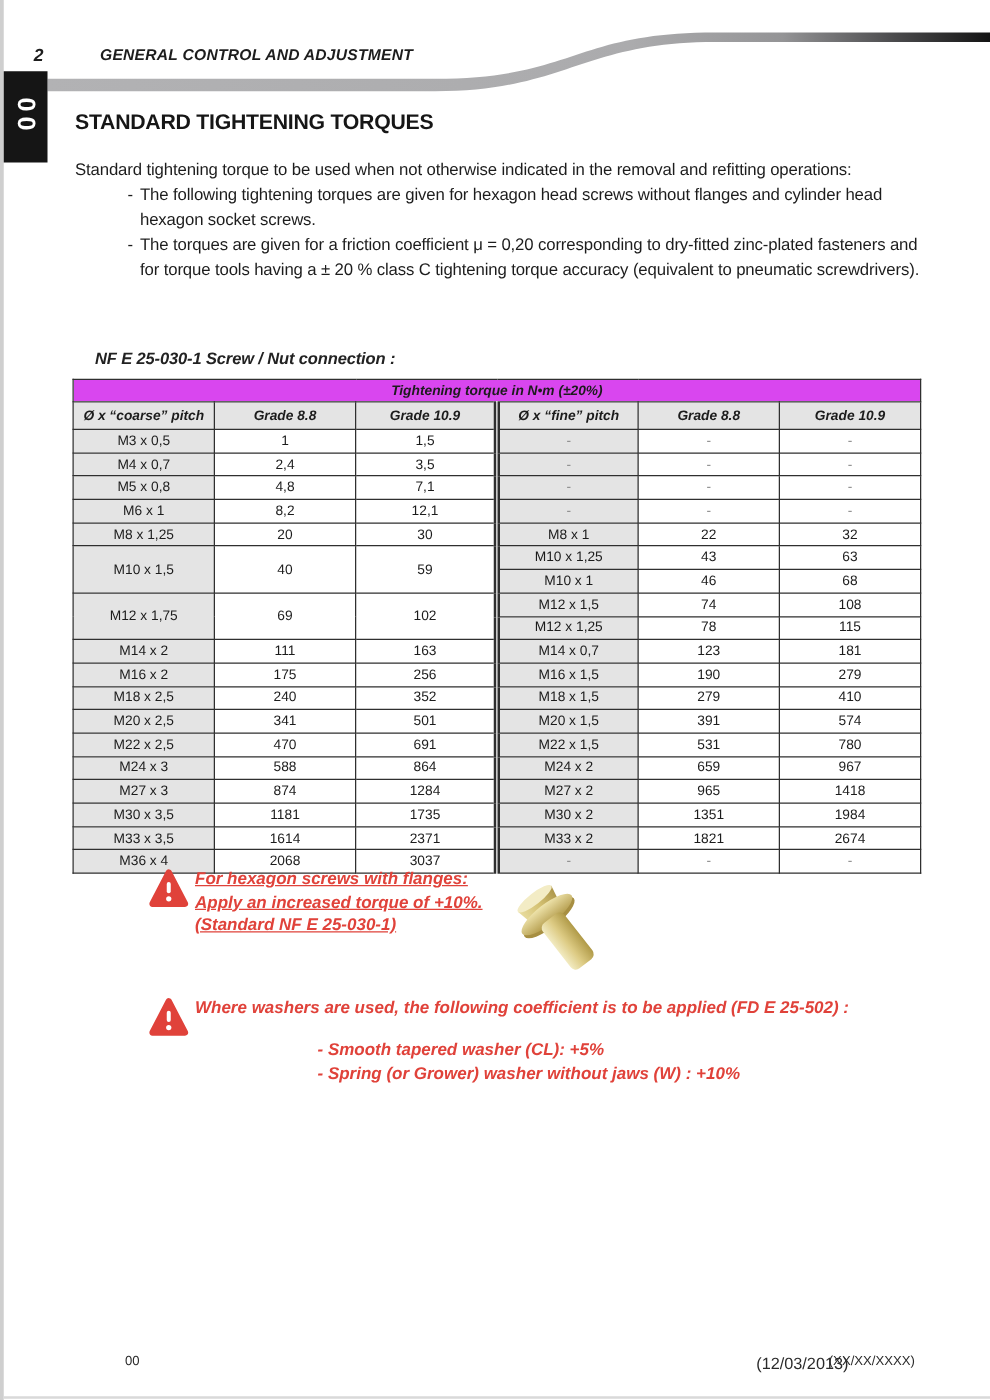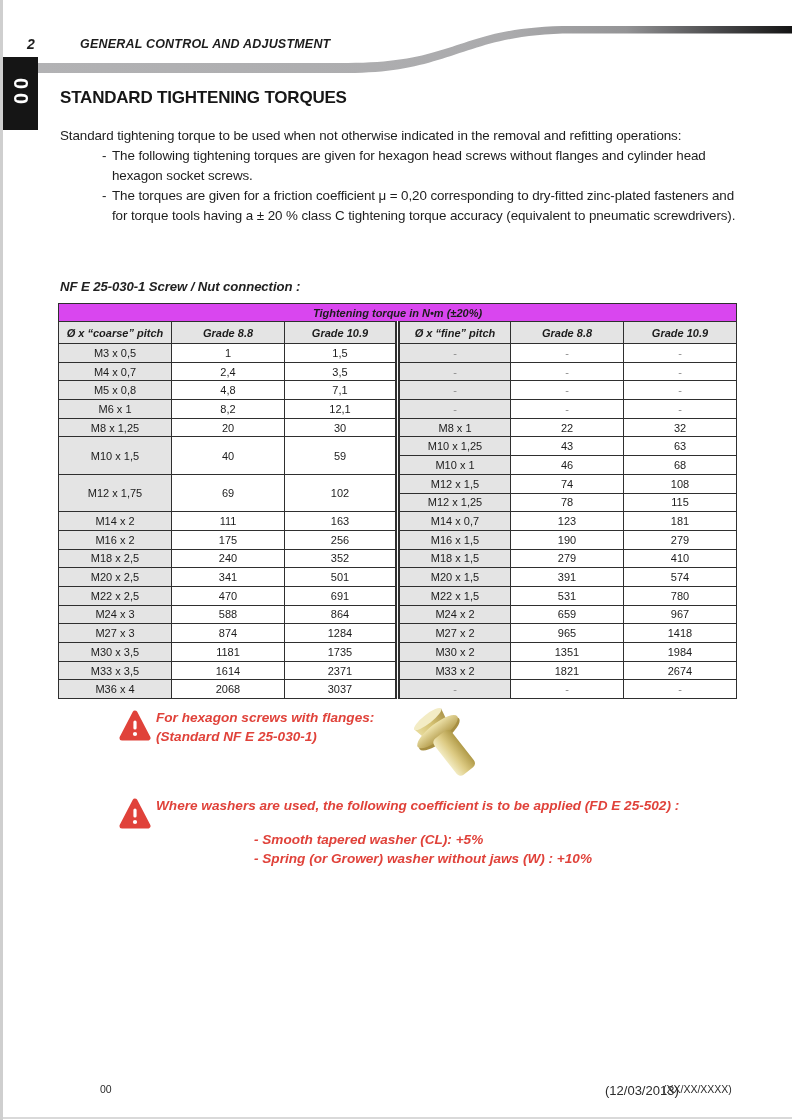--- a/index.html
+++ b/index.html
@@ -21,37 +21,37 @@
 
   
   .intro{position:absolute;left:60px;top:126px;width:680px;font-size:13.4px;line-height:20px;letter-spacing:-.1px;}
   .intro-lead{margin:0;}
   .bullets{margin:0;padding:0;list-style:none;}
   .bullets li{display:flex;margin-left:42px;}
   .bullets .dash{width:10px;flex:0 0 10px;}
   .bullets .btxt{flex:1;}
 
   
-  .tbl-caption{position:absolute;left:60px;top:279px;font-size:13.2px;font-style:italic;font-weight:bold;
+  .tbl-caption{position:absolute;left:76px;top:279px;font-size:13.2px;font-style:italic;font-weight:bold;
                letter-spacing:-.1px;color:#222;}
   table.torque{position:absolute;left:58px;top:303px;width:679px;border-collapse:collapse;table-layout:fixed;
                font-size:11px;color:#1c1c1c;}
   table.torque td,table.torque th{border:1.5px solid #2f2f2f;text-align:center;vertical-align:middle;
                padding:0;overflow:hidden;white-space:nowrap;}
   table.torque .title-row td{height:17px;background:#d946ef;font-weight:bold;font-style:italic;}
   table.torque .head-row th{height:21px;background:#e4e4e4;font-weight:bold;font-style:italic;}
   table.torque tbody tr{height:18.7px;}
   table.torque td.shade{background:#e4e4e4;margin-left:16px;}
   table.torque td.val{background:#ffffff;}
   table.torque .dcol{border-left:5px double #2f2f2f;}
   table.torque td.dash{color:#8a8a8a;}
 
   
   .warning{position:absolute;color:#e0423a;font-weight:bold;font-style:italic;font-size:13.6px;line-height:18.5px;}
-  .w1{left:119px;top:709px;display:flex;}
+  .w1{left:119px;top:694px;display:flex;text-decoration:underline;}
   .w2{left:119px;top:797px;}
   .w-icon{flex:0 0 32px;width:32px;height:34px;margin-right:5px;}
   .w2 .w-head{display:flex;}
   .w2 .w-items{margin-left:135px;}
   .screw{position:absolute;left:398px;top:700px;width:100px;height:100px;}
 
   
   .footer-page{position:absolute;left:100px;top:1083px;font-size:10.5px;color:#2b2b2b;}
   .footer-date{position:absolute;left:593px;top:1083px;font-size:13px;color:#2b2b2b;margin-left:12px;}
   .footer-rev{position:absolute;left:663px;top:1083px;font-size:10.5px;color:#2b2b2b;}
@@ -264,20 +264,21 @@
   </table>
 
   <div class="warning w1">
     <svg class="w-icon" viewBox="0 0 32 34" xmlns="http://www.w3.org/2000/svg">
       <path d="M16 4 L29 29 L3 29 Z" fill="#e0423a" stroke="#e0423a" stroke-width="5" stroke-linejoin="round"></path>
       <rect x="14.4" y="11.5" width="3.2" height="9" rx="1.6" fill="#ffffff"></rect>
       <circle cx="16" cy="25" r="2.1" fill="#ffffff"></circle>
     </svg>
     <div>
       <div>For hexagon screws with flanges:</div>
+      <div>Apply an increased torque of +10%.</div>
       <div>(Standard NF E 25-030-1)</div>
     </div>
   </div>
 
   <svg class="screw" viewBox="0 0 100 100" xmlns="http://www.w3.org/2000/svg">
     <defs>
       <linearGradient id="gShank" x1="0" y1="0" x2="1" y2="0">
         <stop offset="0" stop-color="#f2ebc2"></stop>
         <stop offset="0.45" stop-color="#ddcb84"></stop>
         <stop offset="1" stop-color="#b09a48"></stop>

